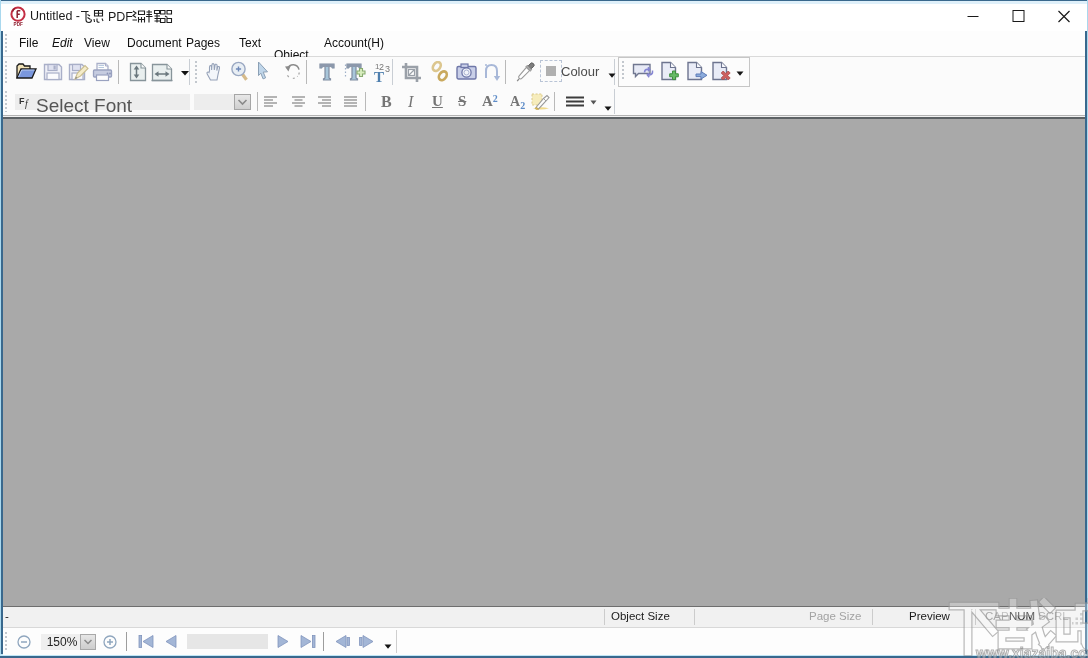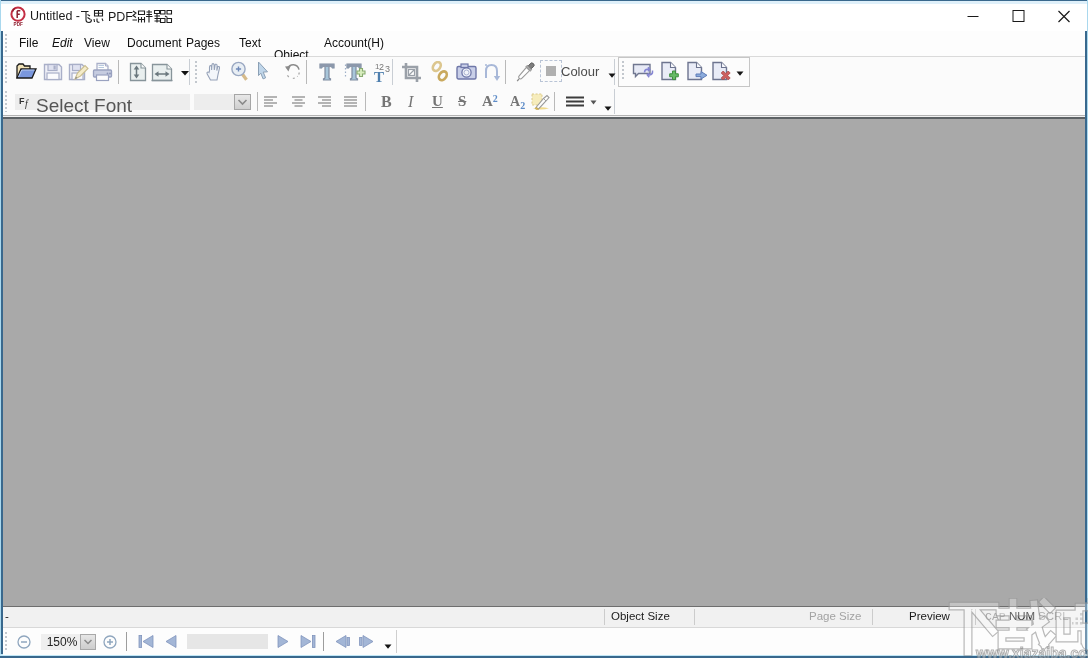--- a/index.html
+++ b/index.html
@@ -295,21 +295,21 @@
   <div id="status" class="abs" style="left:3px;top:607px;width:1082px;height:20px;background:#f1f1f1;font-size:11.5px;color:#1a1a1a;">
     <div class="abs" style="left:2px;top:3px;">-</div>
     <div class="abs" style="left:15px;top:21px;">Ready</div>
     <div class="abs" style="left:601px;top:2px;width:1px;height:16px;background:#cccccc;"></div>
     <div class="abs" style="left:608px;top:3px;">Object Size</div>
     <div class="abs" style="left:691px;top:2px;width:1px;height:16px;background:#cccccc;"></div>
     <div class="abs" style="left:806px;top:3px;color:#a3a3a3;">Page Size</div>
     <div class="abs" style="left:869px;top:2px;width:1px;height:16px;background:#cccccc;"></div>
     <div class="abs" style="left:906px;top:3px;">Preview</div>
     <div class="abs" style="left:972px;top:2px;width:1px;height:16px;background:#cccccc;"></div>
-    <div class="abs" style="left:982px;top:3px;color:#a8a8a8;font-family:Liberation Mono, monospace;">CAP</div>
+    <div class="abs" style="left:982px;top:3px;color:#a8a8a8;">CAP</div>
     <div class="abs" style="left:1006px;top:3px;">NUM</div>
     <div class="abs" style="left:1035px;top:3px;color:#a8a8a8;">SCRL</div>
     <svg class="abs" style="left:1069px;top:6px;" width="12" height="12" viewBox="0 0 12 12">
       <rect x="8" y="0" width="2.5" height="2.5" fill="#b9b9b9"></rect>
         <rect x="8" y="4.5" width="2.5" height="2.5" fill="#b9b9b9"></rect>
         <rect x="8" y="9" width="2.5" height="2.5" fill="#b9b9b9"></rect>
       <rect x="3.5" y="4.5" width="2.5" height="2.5" fill="#b9b9b9"></rect>
         <rect x="3.5" y="9" width="2.5" height="2.5" fill="#b9b9b9"></rect>
       <rect x="-1" y="9" width="2.5" height="2.5" fill="#b9b9b9"></rect>
     </svg>

